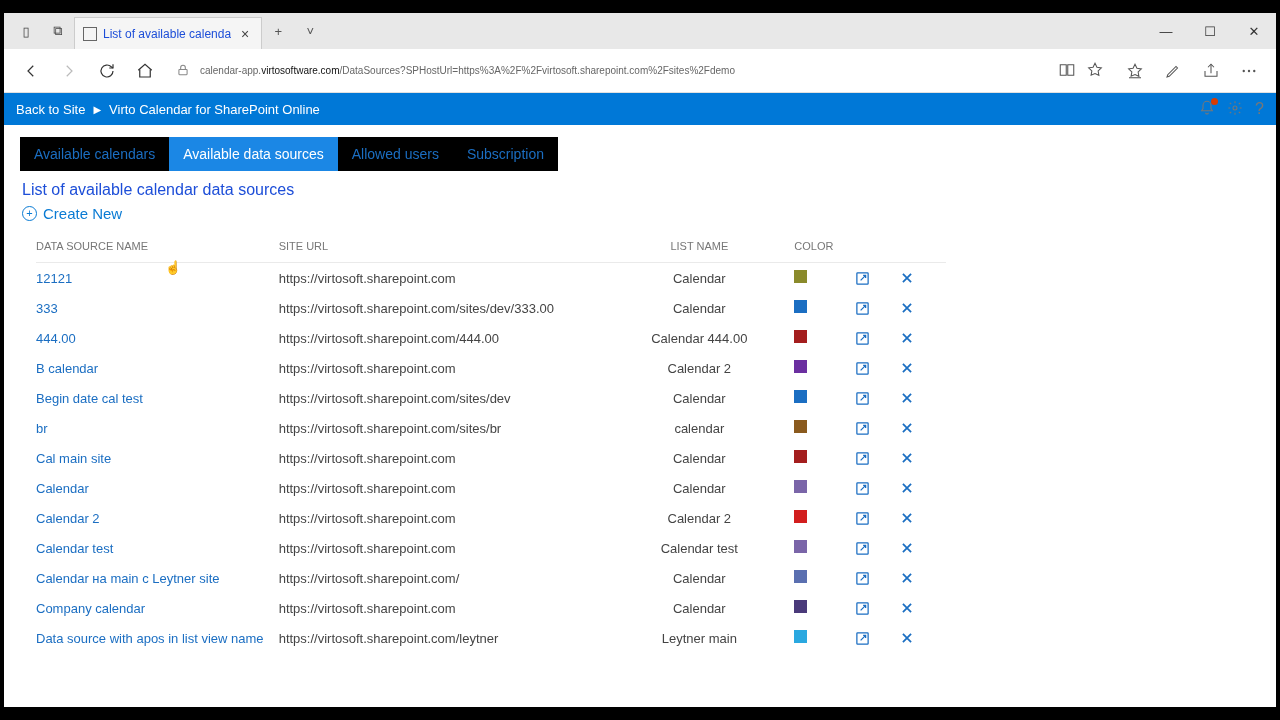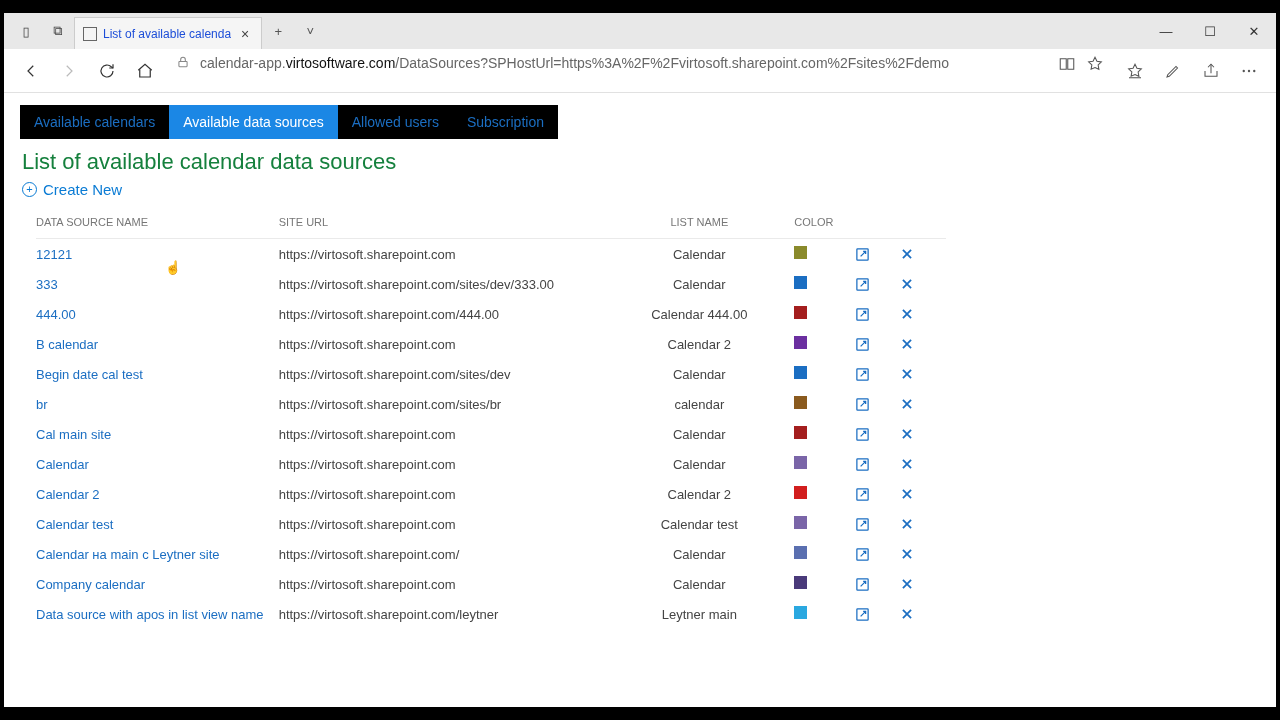--- a/index.html
+++ b/index.html
@@ -14,40 +14,40 @@
   .tab-title { font-size: 12px; color: #1d4ed8; white-space: nowrap; overflow: hidden; text-overflow: clip; max-width: 140px; }
   .tab-close { font-size: 14px; color:#444; padding:0 4px;}
   .tab-plus { width:32px; text-align:center; color:#555; }
   .tab-chev { width:32px; text-align:center; color:#555; }
   .win-controls { margin-left: auto; display:flex; }
   .win-btn { width: 44px; height: 28px; display:flex; align-items:center; justify-content:center; color:#333; font-size:13px; }
 
   .toolbar { height: 44px; display:flex; align-items:center; gap: 4px; padding: 0 10px; border-bottom: 1px solid #e1e1e1; background:#fff;}
   .nav-icon { width:34px; height:34px; display:flex; align-items:center; justify-content:center; color:#555; border-radius:3px;}
   .nav-icon.disabled { color:#bbb; }
-  .addr { flex:1; height:32px; display:flex; align-items:flex-start; border-radius:3px; padding:0 10px; color:#666; gap:10px; font-size:14px;}
+  .addr { flex:1; height:32px; display:flex; align-items:center; border-radius:3px; padding:0 10px; color:#666; gap:10px; font-size:10px;}
   .addr .lock { color:#888; }
   .addr-text { flex:1; white-space: nowrap; overflow:hidden; }
   .addr-text .dom { color:#111; }
   .tool-right { display:flex; gap:4px; }
 
   
   .sp-bar { height: 32px; background: #0078d7; color:#fff; display:flex; align-items:center; padding: 0 12px; font-size:13px; }
   .sp-bar a { color:#fff; text-decoration:none; }
   .sp-bar .sep { margin: 0 8px; font-size:10px; }
   .sp-right { margin-left:auto; display:flex; align-items:center; gap:12px; }
   .sp-ic { color:#888; position:relative; }
   .sp-bell::after{content:''; position:absolute; top:-2px; right:-3px; width:7px;height:7px;background:#d83b01;border-radius:50%;}
 
   
   .content { flex:1; background:#fff; overflow:hidden; padding: 12px 0 0 16px; }
   .tabs { display:flex; gap:0; margin-bottom: 10px; }
   .ptab { padding: 9px 14px; background:#000000; color:#1b6ec2; font-size:14px; cursor:pointer; }
   .ptab.active { background:#1b87e5; color:#fff; }
-  h1.page-title { font-weight:300; font-size:22px; color:#15803d; margin: 8px 0 6px 2px; }
+  h1.page-title { font-weight:300; font-size:16px; color:#1d4ed8; margin: 8px 0 6px 2px; }
   .create { display:flex; align-items:center; gap:6px; color:#0a7bd4; font-size:15px; margin: 6px 0 12px 2px; cursor:pointer;}
   .create .plus { width:15px; height:15px; border:1.2px solid #0a7bd4; border-radius:50%; display:flex; align-items:center; justify-content:center; font-size:11px; line-height:1;}
 
   table { width: 910px; border-collapse: collapse; margin-left: 16px; }
   th { text-align:left; font-size:11px; color:#777; font-weight:400; text-transform:uppercase; padding: 6px 8px 10px 0; border-bottom:1px solid #eaeaea;}
   td { padding: 7px 8px 7px 0; font-size:13px; color:#444; vertical-align:middle;}
   td.link { color:#1b6ec2; cursor:pointer; }
   .swatch { width:13px; height:13px; display:inline-block; }
   .act { color:#1b6ec2; cursor:pointer; text-align:center;}
   .act svg, .nav-icon svg { display:block; }
@@ -141,20 +141,36 @@
       <div class="nav-icon">
           <svg width="18" height="18" viewBox="0 0 24 24" fill="#555">
             <circle cx="5" cy="12" r="1.6"></circle>
             <circle cx="12" cy="12" r="1.6"></circle>
             <circle cx="19" cy="12" r="1.6"></circle>
           </svg>
         </div>
     </div>
   </div>
 
+  <div class="sp-bar">
+    <a>Back to Site</a>
+    <span class="sep">▶</span>
+    <a>Virto Calendar for SharePoint Online</a>
+    <div class="sp-right">
+      <span class="sp-ic sp-bell"><svg width="16" height="16" viewBox="0 0 24 24" fill="none" stroke="#777" stroke-width="1.6">
+            <path d="M6 8a6 6 0 0 1 12 0v5l2 3H4l2-3z"></path>
+            <path d="M10 19a2 2 0 0 0 4 0"></path>
+          </svg></span>
+      <span class="sp-ic"><svg width="16" height="16" viewBox="0 0 24 24" fill="none" stroke="#777" stroke-width="1.6">
+            <circle cx="12" cy="12" r="3"></circle>
+            <path d="M12 2v3M12 19v3M4.2 4.2l2.1 2.1M17.7 17.7l2.1 2.1M2 12h3M19 12h3M4.2 19.8l2.1-2.1M17.7 6.3l2.1-2.1"></path>
+          </svg></span>
+      <span class="sp-ic" style="color:#777;font-size:16px;">?</span>
+    </div>
+  </div>
 
   <div class="content">
     <div class="tabs" id="ptabs">
         <div class="ptab">Available calendars</div>
         <div class="ptab active">Available data sources</div>
         <div class="ptab">Allowed users</div>
         <div class="ptab">Subscription</div>
       </div>
     <h1 class="page-title">List of available calendar data sources</h1>
     <div class="create">

